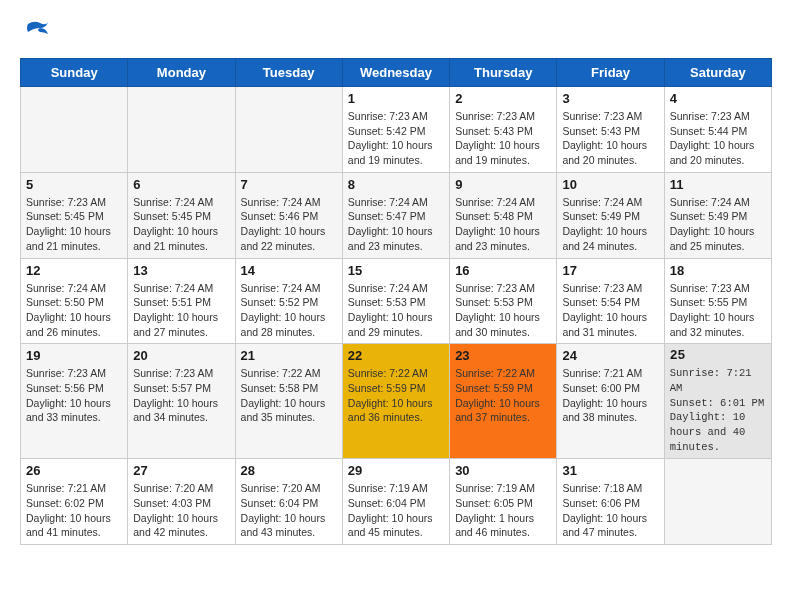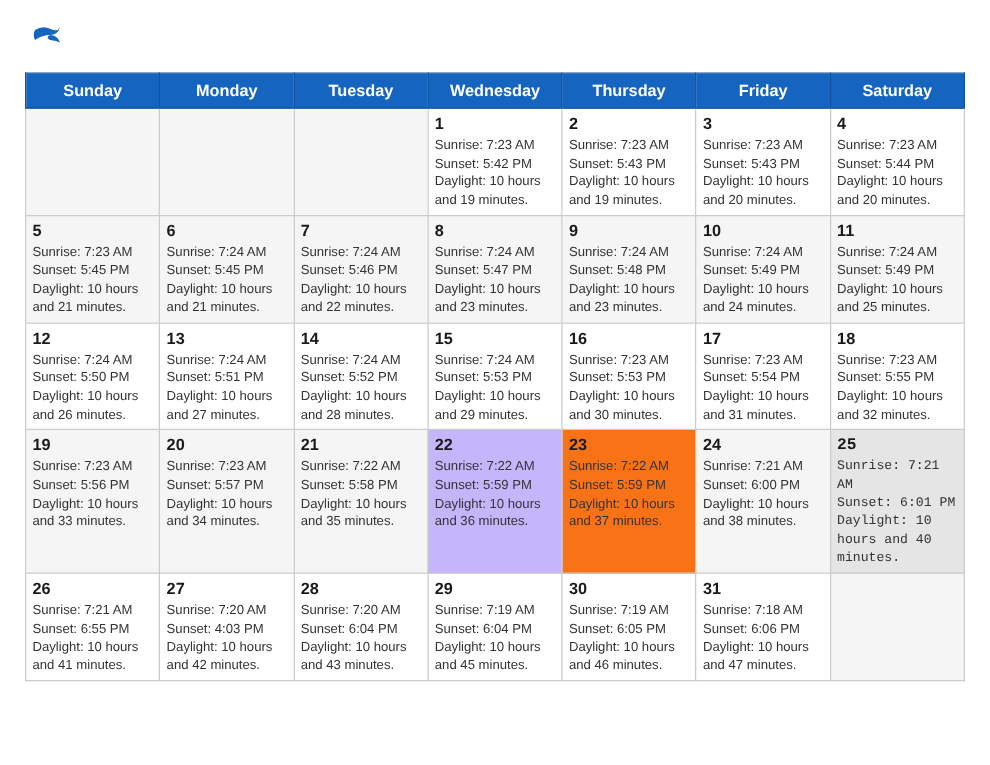--- a/index.html
+++ b/index.html
@@ -288,21 +288,21 @@
           </div>
         </td>
         <td style="background: rgb(245, 245, 245);">
           <div class="day-number">21</div>
           <div class="day-info">
             <div>Sunrise: 7:22 AM</div>
             <div>Sunset: 5:58 PM</div>
             <div>Daylight: 10 hours and 35 minutes.</div>
           </div>
         </td>
-        <td style="background: #c4b5fd;">
+        <td style="background: #eab308;">
           <div class="day-number">22</div>
           <div class="day-info">
             <div>Sunrise: 7:22 AM</div>
             <div>Sunset: 5:59 PM</div>
             <div>Daylight: 10 hours and 36 minutes.</div>
           </div>
         </td>
         <td style="background: #f97316;">
           <div class="day-number">23</div>
           <div class="day-info">
@@ -326,21 +326,21 @@
             <div>Sunset: 6:01 PM</div>
             <div>Daylight: 10 hours and 40 minutes.</div>
           </div>
         </td>
       </tr>
       <tr>
         <td style="background: rgb(255, 255, 255);">
           <div class="day-number">26</div>
           <div class="day-info">
             <div>Sunrise: 7:21 AM</div>
-            <div>Sunset: 6:55 PM</div>
+            <div>Sunset: 6:02 PM</div>
             <div>Daylight: 10 hours and 41 minutes.</div>
           </div>
         </td>
         <td style="background: rgb(255, 255, 255); margin-left: 36px;">
           <div class="day-number">27</div>
           <div class="day-info">
             <div>Sunrise: 7:20 AM</div>
             <div>Sunset: 4:03 PM</div>
             <div>Daylight: 10 hours and 42 minutes.</div>
           </div>
@@ -359,21 +359,21 @@
             <div>Sunrise: 7:19 AM</div>
             <div>Sunset: 6:04 PM</div>
             <div>Daylight: 10 hours and 45 minutes.</div>
           </div>
         </td>
         <td style="background: rgb(255, 255, 255);">
           <div class="day-number">30</div>
           <div class="day-info">
             <div>Sunrise: 7:19 AM</div>
             <div>Sunset: 6:05 PM</div>
-            <div>Daylight: 10 hours and 46 minutes.</div>
+            <div>Daylight: 1 hours and 46 minutes.</div>
           </div>
         </td>
         <td style="background: rgb(255, 255, 255);">
           <div class="day-number">31</div>
           <div class="day-info">
             <div>Sunrise: 7:18 AM</div>
             <div>Sunset: 6:06 PM</div>
             <div>Daylight: 10 hours and 47 minutes.</div>
           </div>
         </td>

